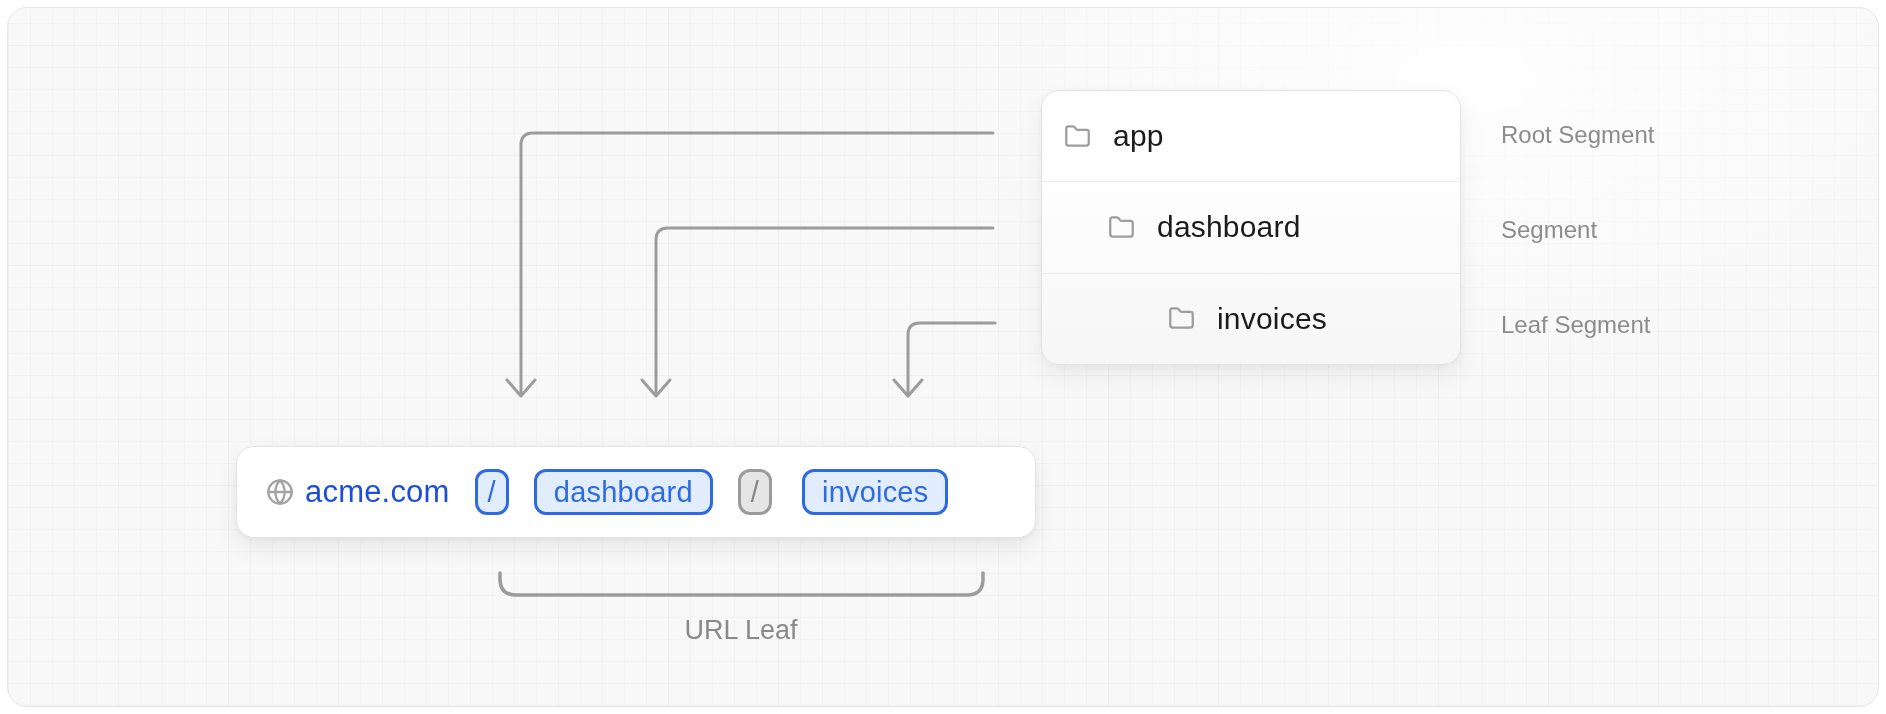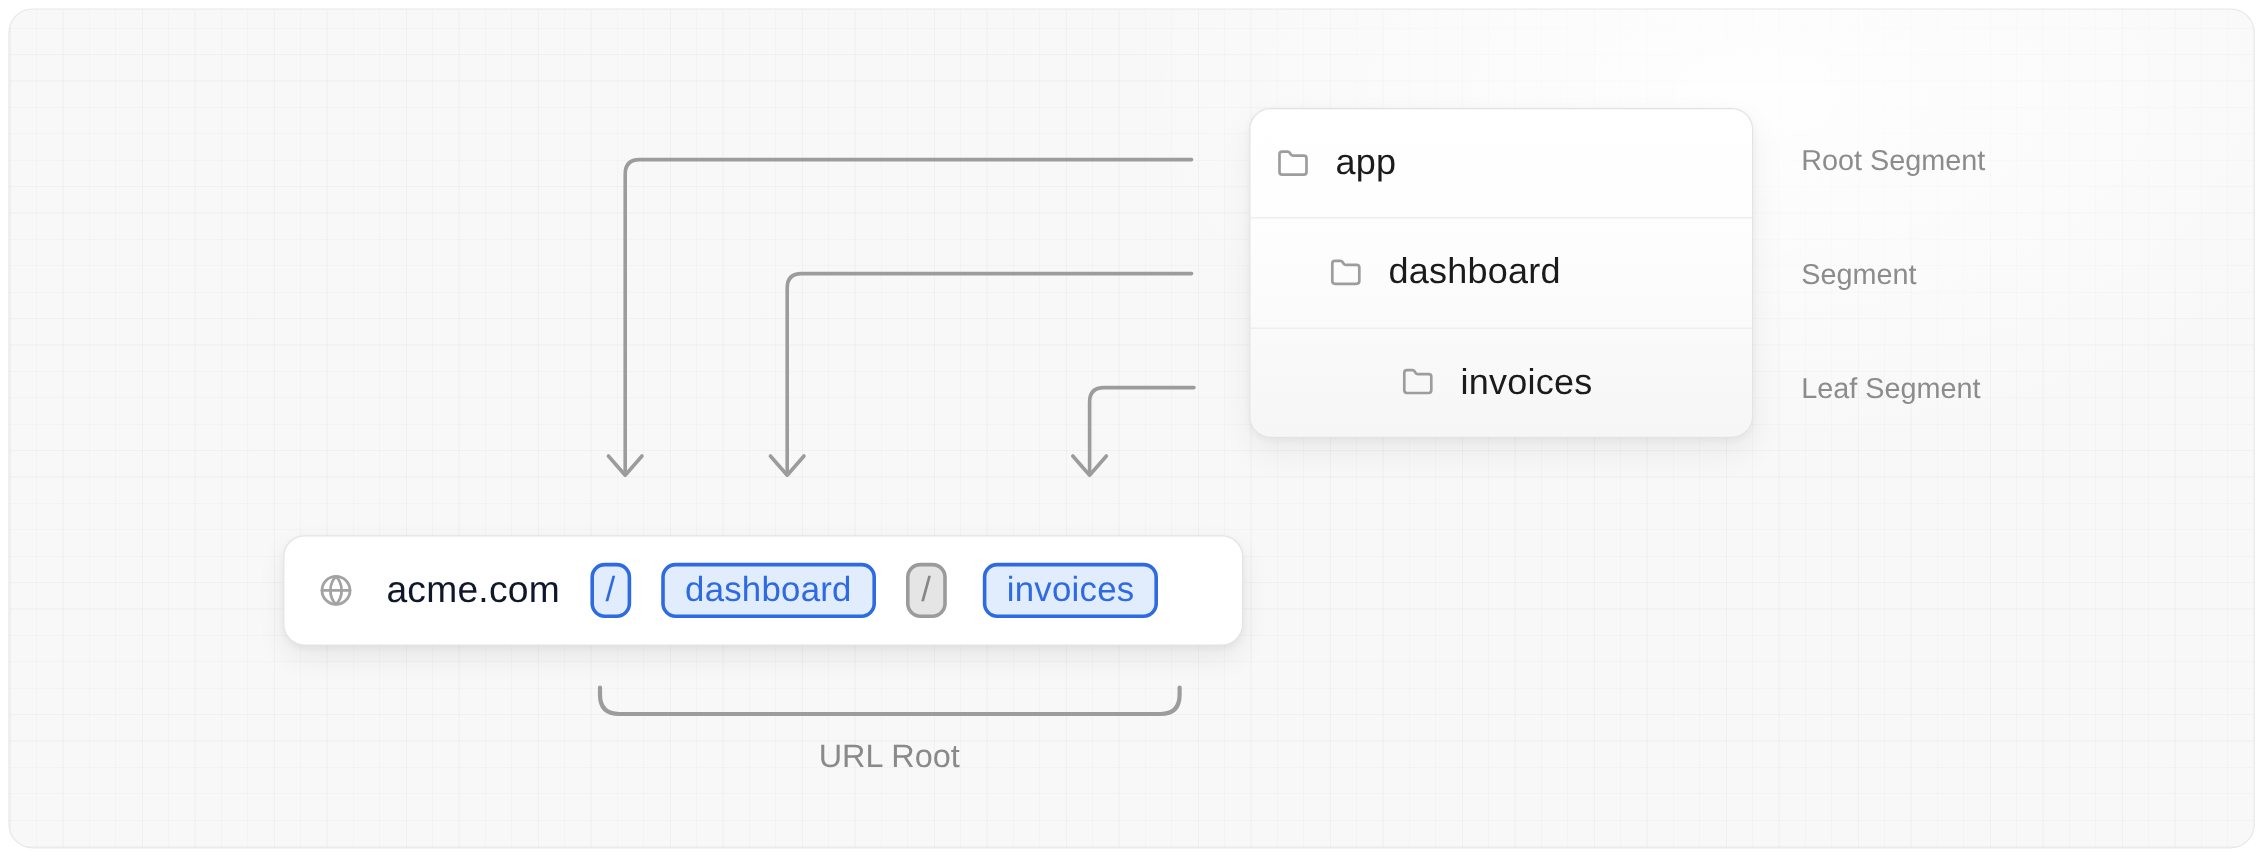--- a/index.html
+++ b/index.html
@@ -55,21 +55,21 @@
 
   
   .url-bar {
     position: absolute; left: 228px; top: 438px; width: 800px; height: 92px;
     background: #ffffff; border: 1px solid #e4e4e4; border-radius: 18px;
     box-shadow: 0 10px 24px rgba(0,0,0,0.07), 0 2px 5px rgba(0,0,0,0.04);
     display: flex; align-items: center; padding-left: 29px;
   }
   .globe-icon { width: 28px; height: 28px; flex: 0 0 auto; display: block; }
   .url-domain {
-    margin-left: 28px; font-size: 31px; color: #0f172a; letter-spacing: 0.2px;
+    margin-left: 11px; font-size: 31px; color: #1d4ed8; letter-spacing: 0.2px;
   }
   .chip {
     height: 46px; display: inline-flex; align-items: center; justify-content: center;
     border-radius: 12px; font-size: 29px; letter-spacing: 0.2px;
     border: 3px solid var(--accent-blue, #2e6be2);
     background: var(--accent-blue-bg, #e1ecfc);
     color: var(--accent-blue, #2e6be2);
     padding: 0 17px;
   }
   .chip.slash { padding: 0 10px; }
@@ -143,15 +143,15 @@
       <path d="M12 2a14.5 14.5 0 0 0 0 20 14.5 14.5 0 0 0 0-20"></path>
       <path d="M2 12h20"></path>
     </svg>
     <span class="url-domain">acme.com</span>
     <span class="chip slash">/</span>
     <span class="chip">dashboard</span>
     <span class="chip slash muted">/</span>
     <span class="chip last">invoices</span>
   </div>
 
-  <div class="url-path-label">URL Root</div>
+  <div class="url-path-label">URL Leaf</div>
 
 </div>
 
 </body></html>

